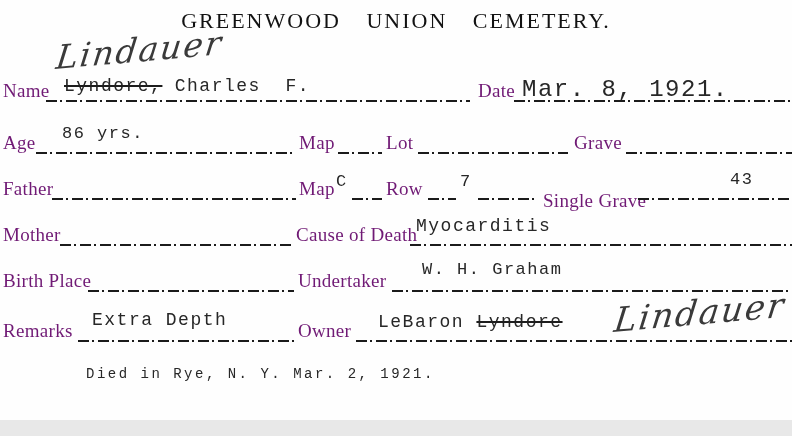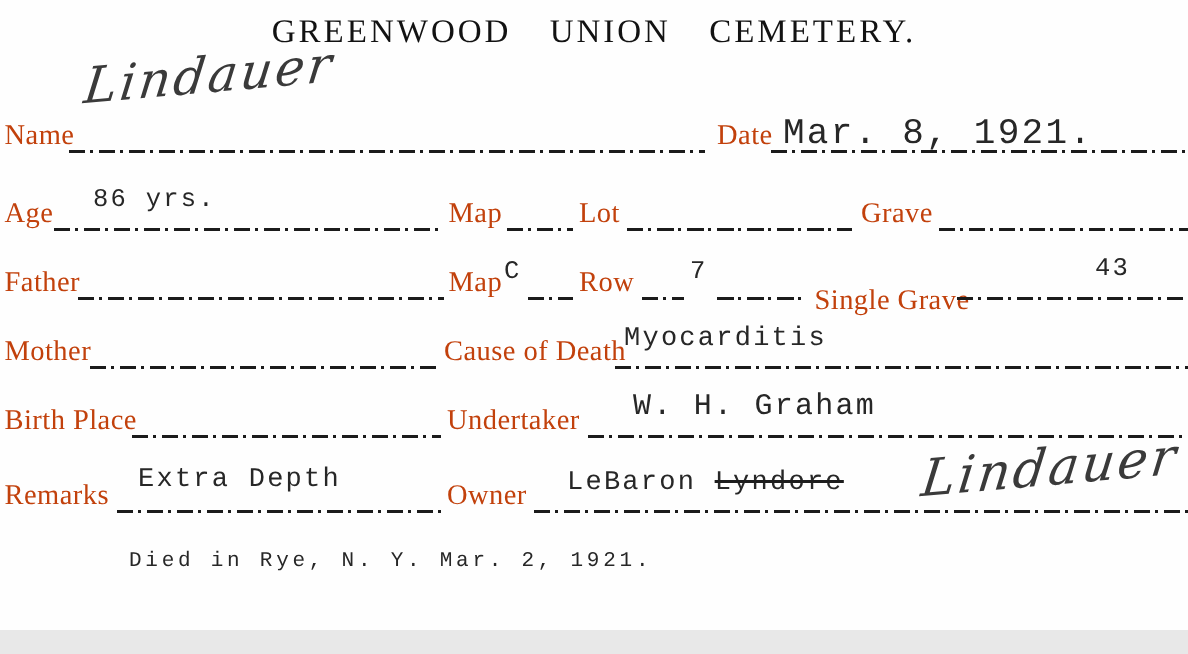--- a/index.html
+++ b/index.html
@@ -9,21 +9,21 @@
     background:#fefefe;
     overflow:hidden;
     font-family:"Liberation Serif", serif;
     color:#1a1a1a;
   }
   .abs{position:absolute;}
   .label{
     font-family:"Liberation Serif", serif;
     font-size:19px;
     letter-spacing:.3px;
-    color:#c2410c;
+    color:#701a75;
     white-space:nowrap;
   }
   .typed{
     font-family:"Liberation Mono", "DejaVu Sans Mono", monospace;
     font-size:17px;
     letter-spacing:1.5px;
     white-space:pre;
     color:#272727;
   }
   .typed .strike, .typed.strike{
@@ -63,20 +63,21 @@
 <body>
 
 <div id="card">
 
   <div id="form-title" class="abs">GREENWOOD UNION CEMETERY.</div>
 
   <div class="abs hand" style="left:54px;top:38px;font-size:33px;">Lindauer</div>
 
   <div class="abs label" style="left:3px;top:80px;">Name</div>
   <div class="rule" style="left:46px;top:100px;width:424px;"></div>
+  <div class="abs typed" style="left:64px;top:76px;font-size:18px;"><span class="strike">Lyndore,</span><span> Charles  F.</span></div>
 
   <div class="abs label" style="left:478px;top:80px;">Date</div>
   <div class="rule" style="left:514px;top:100px;width:278px;"></div>
   <div class="abs typed" style="left:522px;top:76px;font-size:24px;">Mar. 8, 1921.</div>
 
   <div class="abs label" style="left:3px;top:132px;">Age</div>
   <div class="abs typed" style="left:62px;top:124px;">86 yrs.</div>
   <div class="rule" style="left:36px;top:152px;width:260px;"></div>
 
   <div class="abs label" style="left:299px;top:132px;">Map</div>
@@ -105,21 +106,21 @@
   <div class="abs label" style="left:3px;top:224px;">Mother</div>
   <div class="rule" style="left:60px;top:244px;width:232px;"></div>
   <div class="abs label" style="left:296px;top:224px;">Cause of Death</div>
   <div class="rule" style="left:410px;top:244px;width:382px;"></div>
   <div class="abs typed" style="left:416px;top:216px;font-size:18px;">Myocarditis</div>
 
   <div class="abs label" style="left:3px;top:270px;">Birth Place</div>
   <div class="rule" style="left:88px;top:290px;width:206px;"></div>
   <div class="abs label" style="left:298px;top:270px;">Undertaker</div>
   <div class="rule" style="left:392px;top:290px;width:400px;"></div>
-  <div class="abs typed" style="left:422px;top:260px;font-size:20px;">W. H. Graham</div>
+  <div class="abs typed" style="left:422px;top:260px;font-size:17px;">W. H. Graham</div>
 
   <div class="abs label" style="left:3px;top:320px;">Remarks</div>
   <div class="abs typed" style="left:92px;top:310px;font-size:18px;">Extra Depth</div>
   <div class="rule" style="left:78px;top:340px;width:218px;"></div>
 
   <div class="abs label" style="left:298px;top:320px;">Owner</div>
   <div class="rule" style="left:356px;top:340px;width:436px;"></div>
   <div class="abs typed" style="left:378px;top:312px;font-size:18px;"><span>LeBaron </span><span class="strike">Lyndore</span></div>
   <div class="abs hand" style="left:612px;top:300px;font-size:34px;">Lindauer</div>
 

